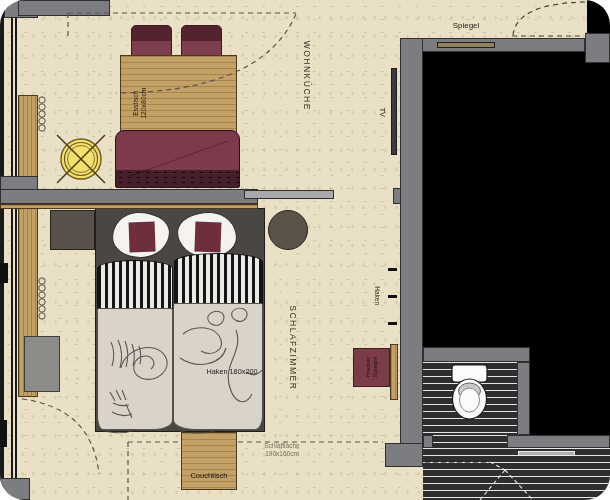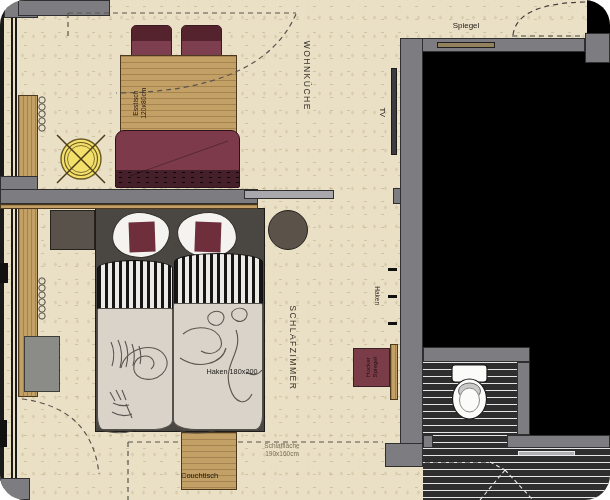--- a/index.html
+++ b/index.html
@@ -126,21 +126,21 @@
   <div class="abs z3" style="left:177px;top:212px;width:60px;height:46px;background:#f4f3ef;border:1px solid #33302c;border-radius:55% 45% 50% 50% / 45% 55% 45% 55%;transform:rotate(2deg);">
     <div class="abs" style="left:17px;top:9px;width:26px;height:30px;background:#6e2e3c;"></div>
   </div>
   <div class="stripesbed z3" style="left:97px;top:260px;width:76px;height:52px;"></div>
   <div class="stripesbed z3" style="left:174px;top:253px;width:89px;height:56px;"></div>
   <div class="abs z3" style="left:97px;top:308px;width:76px;height:122px;background:#d9d3ca;border:1px solid #55514b;border-radius:2px 2px 18px 6px / 2px 2px 10px 14px;"></div>
   <div class="abs z3" style="left:173px;top:303px;width:90px;height:127px;background:#d9d3ca;border:1px solid #55514b;border-radius:2px 2px 8px 22px / 2px 2px 14px 10px;"></div>
   <div class="lbl" style="left:200px;top:368px;width:64px;font-size:7.3px;text-align:center;z-index:45;color:#1d1a16;">Haken 180x200</div>
 
   <div class="wood z2" style="left:181px;top:432px;width:56px;height:58px;"></div>
-  <div class="lbl" style="left:181px;top:472px;width:56px;font-size:7.5px;text-align:left;z-index:45;color:#171310;">Couchtisch</div>
+  <div class="lbl" style="left:181px;top:472px;width:56px;font-size:7.5px;text-align:center;z-index:45;color:#171310;">Couchtisch</div>
   <div class="lbl tiny-lbl" style="left:256px;top:442px;width:52px;z-index:45;">
     <div>Schlaffläche</div>
     <div>190x160cm</div>
   </div>
 
   <svg class="overlay" width="610" height="500" viewBox="0 0 610 500">
 
     <g stroke="#5a554c" stroke-width="1.2" fill="none" stroke-dasharray="5,4">
       <path d="M68,13 H296"></path>
       <path d="M296,14 Q262,92 116,93"></path>

